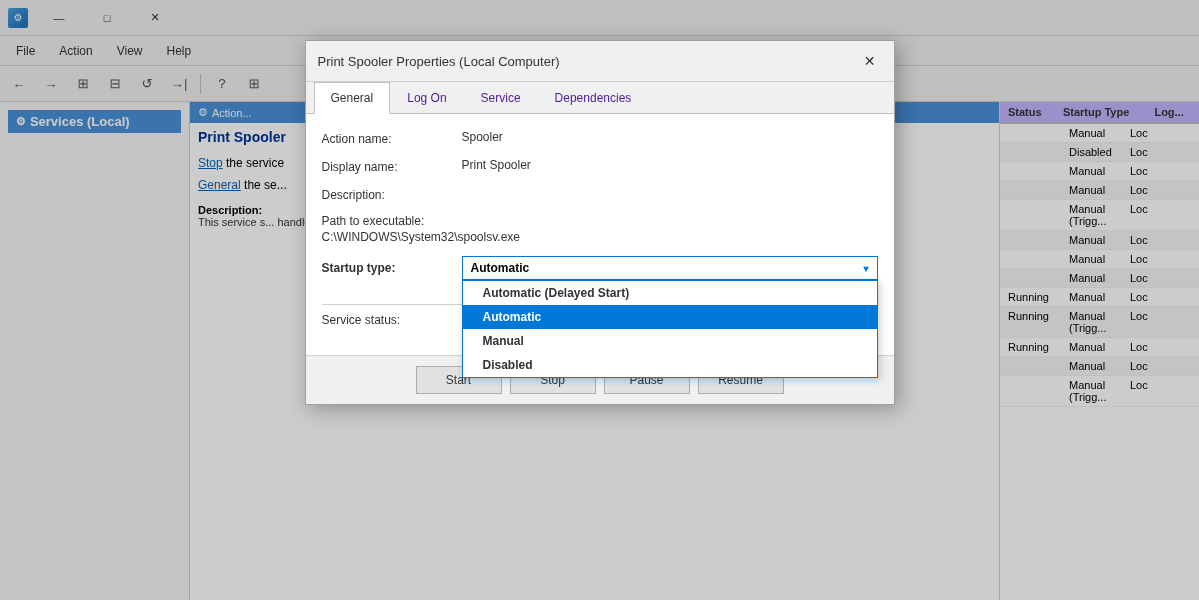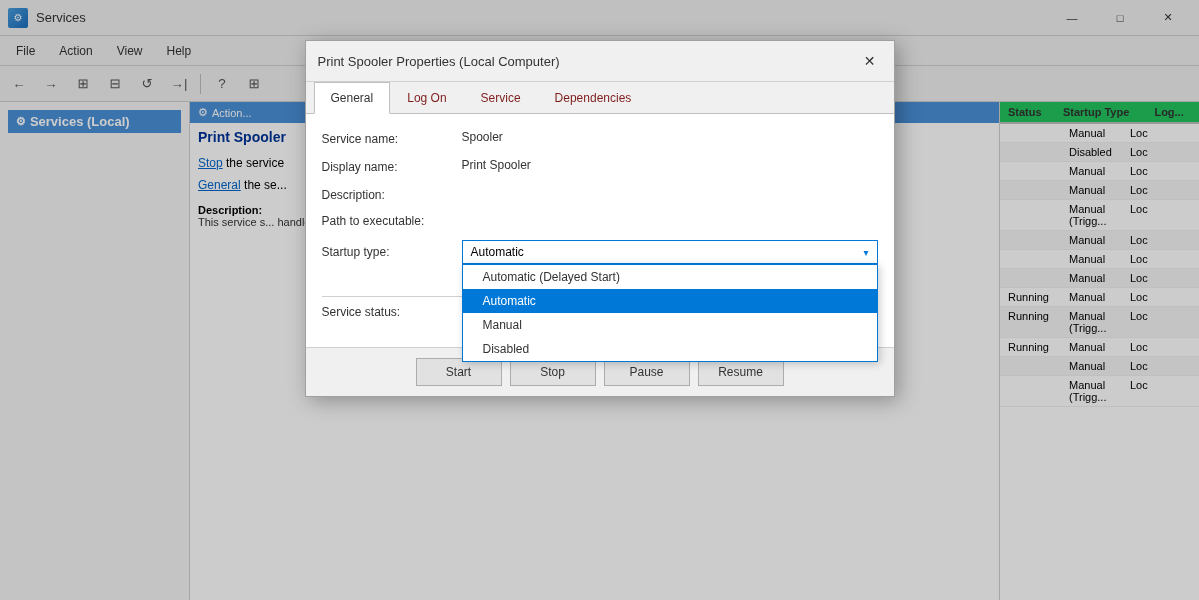--- a/index.html
+++ b/index.html
@@ -225,21 +225,21 @@
       background: #f0f0f0;
       padding: 0 8px;
       border-bottom: 1px solid #c0c0c0;
     }
     .tab {
       padding: 8px 16px;
       cursor: pointer;
       font-size: 12px;
       border: 1px solid transparent;
       margin-bottom: -1px;
-      color: #7f1d1d;
+      color: #4c1d95;
     }
     .tab.active {
       background: white;
       border: 1px solid #c0c0c0;
       border-bottom-color: white;
       color: #333;
     }
 
     
     .dialog-body {
@@ -308,21 +308,22 @@
       margin-bottom: 2px;
     }
     .path-value {
       font-size: 12px;
       color: #333;
       padding-left: 0;
     }
     .startup-row {
       display: flex;
       align-items: center;
-      margin-bottom: 32px;
+      margin-bottom: 24px;
+      font-weight: bold;
     }
     .startup-label {
       width: 140px;
       font-size: 12px;
       color: #333;
     }
     .startup-dropdown {
       flex: 1;
       position: relative;
     }
@@ -400,21 +401,21 @@
       display: flex;
       align-items: center;
       justify-content: center;
       color: #333;
     }
     .footer-btn.primary {
       background: #e1e1e1;
     }
     .services-table-header {
       display: flex;
-      background: #22c55e;
+      background: #c4b5fd;
       border-bottom: 2px solid #c0c0c0;
       padding: 4px 8px;
     }
     .th {
       font-size: 11px;
       font-weight: bold;
       color: #333;
     }
     .services-row {
       display: flex;
@@ -425,21 +426,20 @@
     .services-row:nth-child(odd) { background: white; }
     .services-row:nth-child(even) { background: #f5f5f5; }
   </style>
 </head>
 <body>
 
 <div class="title-bar">
   <div class="title-bar-icon">
     <span>⚙</span>
   </div>
-  <span class="title-bar-text">Services</span>
   <div class="title-bar-buttons">
     <button class="title-bar-btn">—</button>
     <button class="title-bar-btn">□</button>
     <button class="title-bar-btn close">✕</button>
   </div>
 </div>
 
 <div class="menu-bar">
   <span class="menu-item">File</span>
   <span class="menu-item">Action</span>
@@ -576,35 +576,36 @@
     <div class="tabs-bar">
       <div class="tab active">General</div>
       <div class="tab">Log On</div>
       <div class="tab">Service</div>
       <div class="tab">Dependencies</div>
     </div>
 
     <div class="dialog-body">
 
       <div class="form-row">
-        <span class="form-label">Service name:</span>
+        <span class="form-label">Action name:</span>
         <span class="form-value">Spooler</span>
       </div>
 
       <div class="form-row">
         <span class="form-label">Display name:</span>
         <span class="form-value">Print Spooler</span>
       </div>
 
       <div class="form-row">
         <span class="form-label">Description:</span>
       </div>
 
       <div class="path-section">
         <div class="path-label">Path to executable:</div>
+        <div class="path-value">C:\WINDOWS\System32\spoolsv.exe</div>
       </div>
 
       <div class="startup-row">
         <span class="startup-label">Startup type:</span>
         <div class="startup-dropdown">
           <div class="dropdown-box">
             <span>Automatic</span>
             <span class="dropdown-arrow">▾</span>
           </div>
           <div class="dropdown-list">

